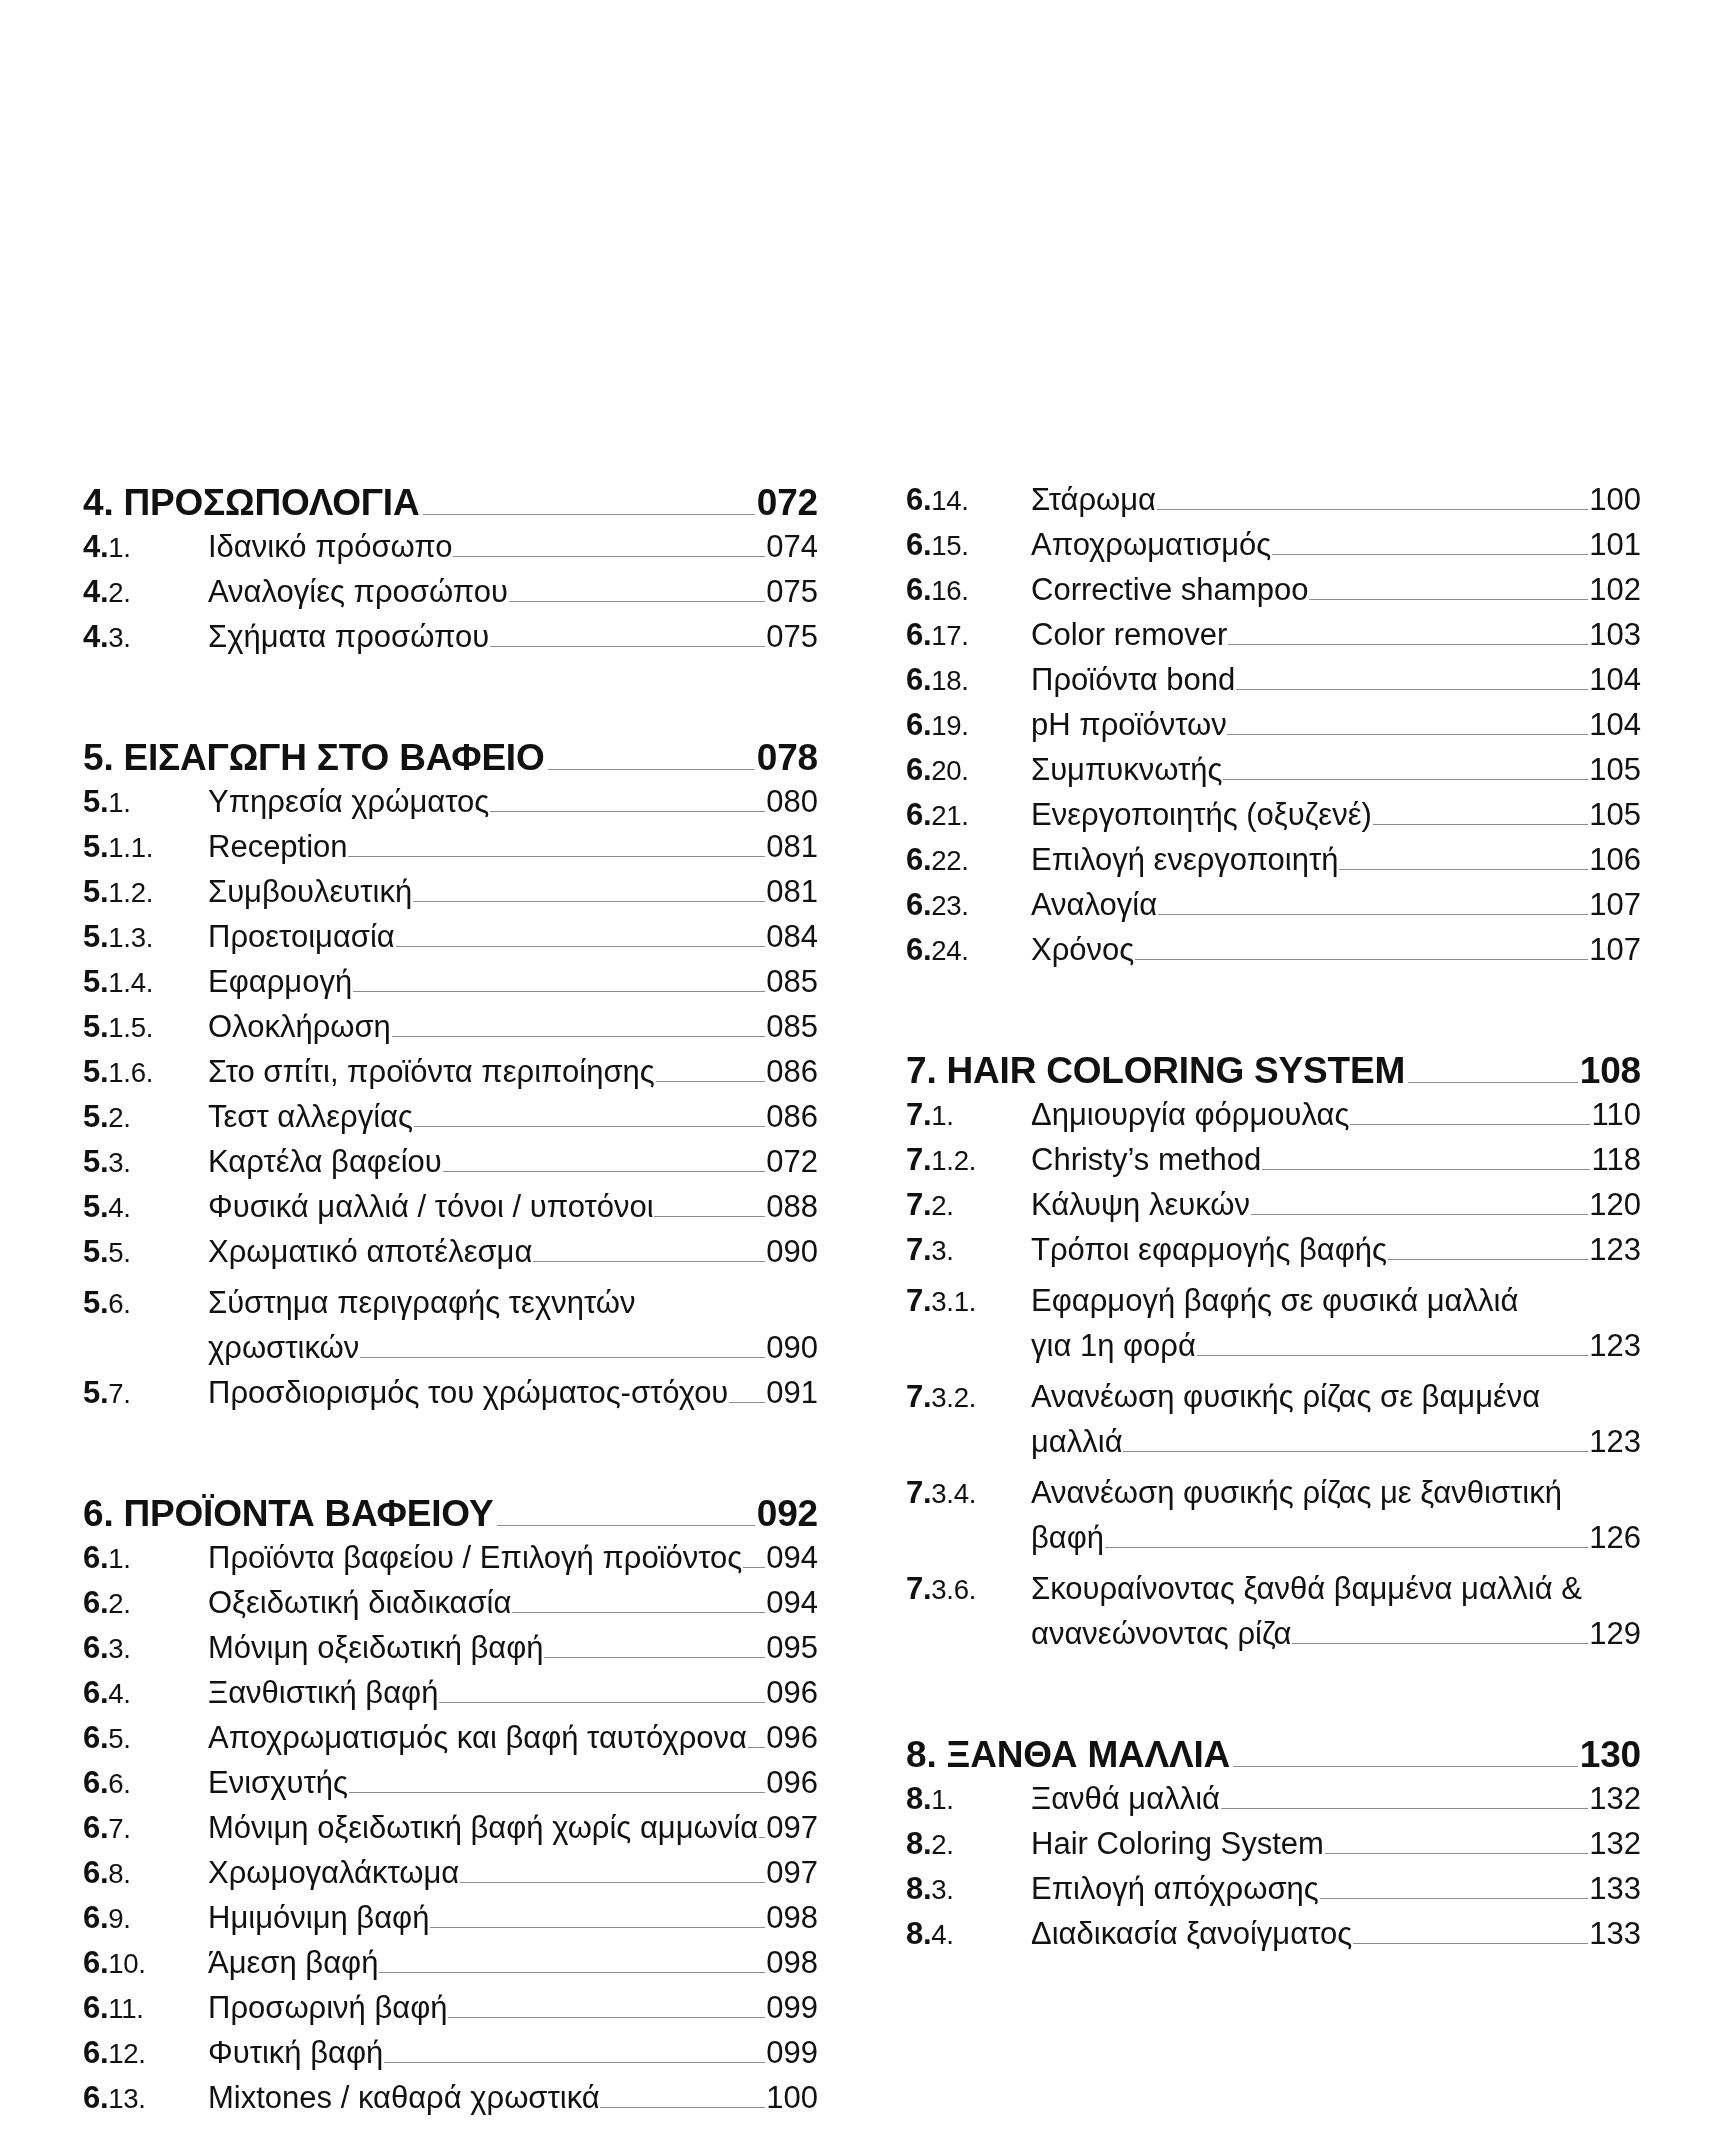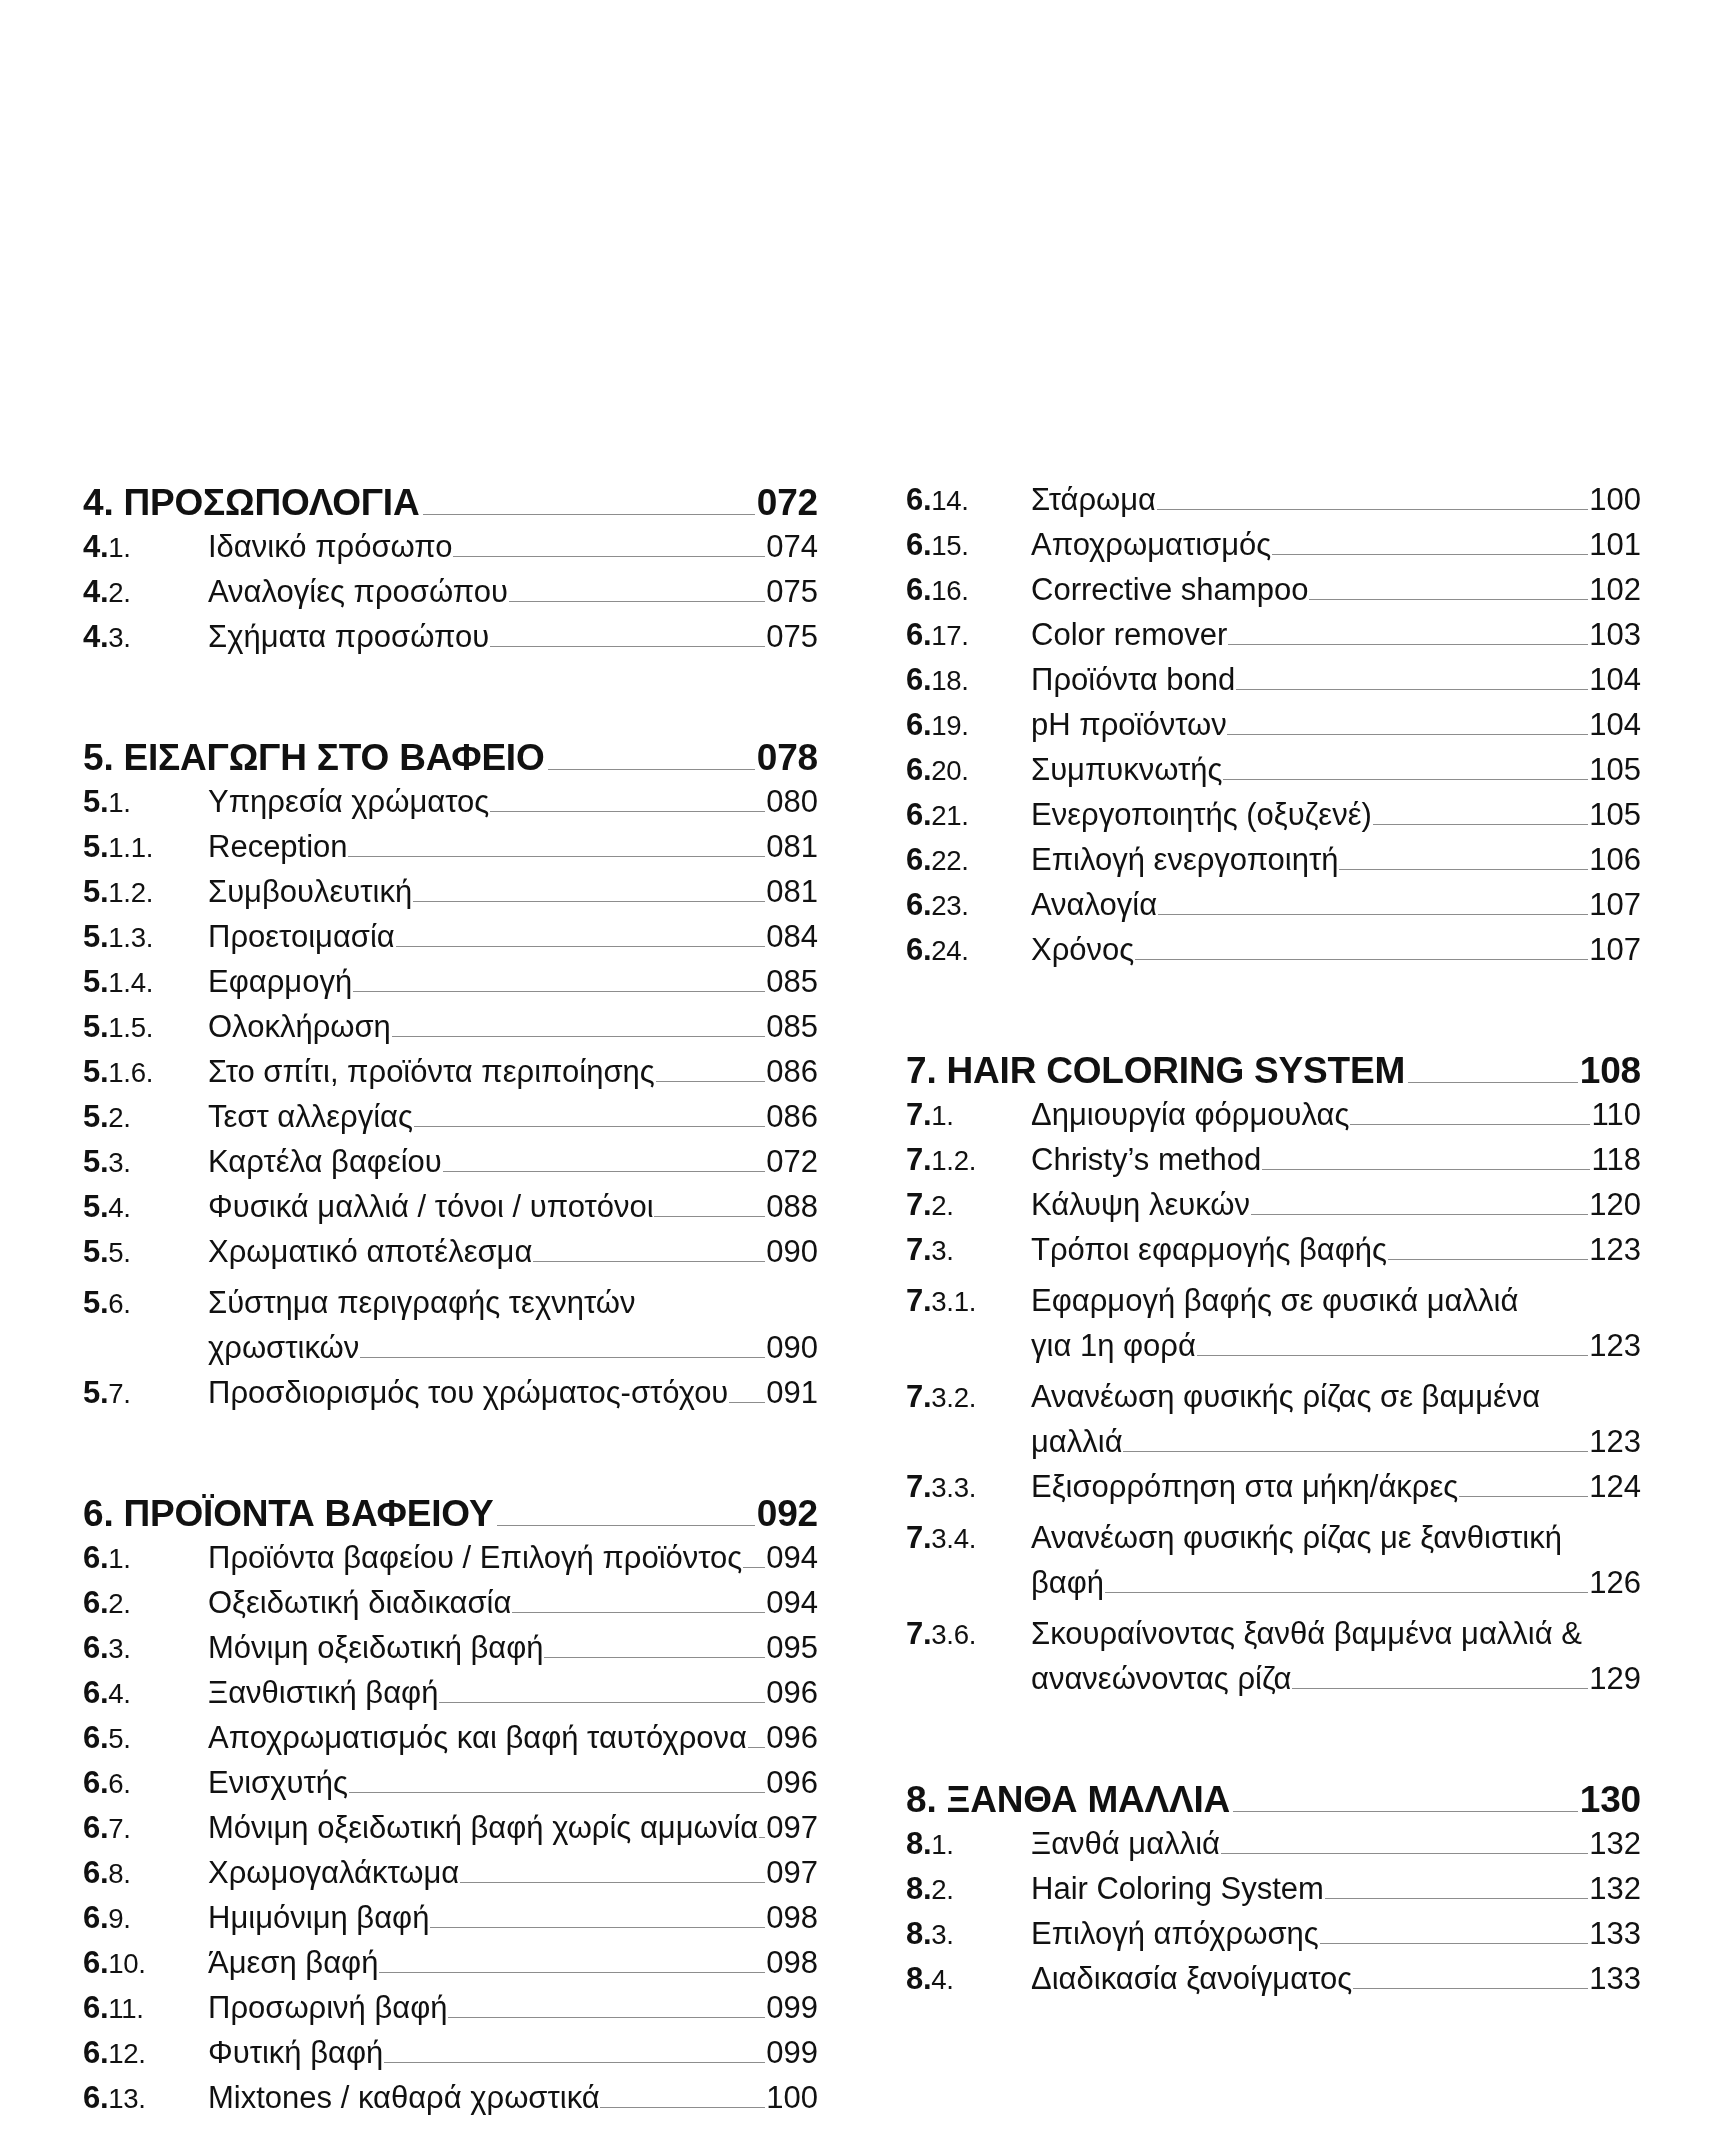--- a/index.html
+++ b/index.html
@@ -450,26 +450,20 @@
             <span class="label">Ανανέωση φυσικής ρίζας σε βαμμένα</span>
             <span class="leader"></span>
           </div>
           <div class="line2">
             <span class="num"><span class="maj">7.</span><span class="min">3.2.</span></span>
             <span class="label">μαλλιά</span>
             <span class="leader"></span>
             <span class="pg">123</span>
           </div>
         </div>
-        <div class="entry">
-          <span class="num"><span class="maj">7.</span><span class="min">3.3.</span></span>
-          <span class="label">Εξισορρόπηση στα μήκη/άκρες</span>
-          <span class="leader"></span>
-          <span class="pg">124</span>
-        </div>
         <div class="entry wrap">
           <div class="line1">
             <span class="num"><span class="maj">7.</span><span class="min">3.4.</span></span>
             <span class="label">Ανανέωση φυσικής ρίζας με ξανθιστική</span>
             <span class="leader"></span>
           </div>
           <div class="line2">
             <span class="num"><span class="maj">7.</span><span class="min">3.4.</span></span>
             <span class="label">βαφή</span>
             <span class="leader"></span>

